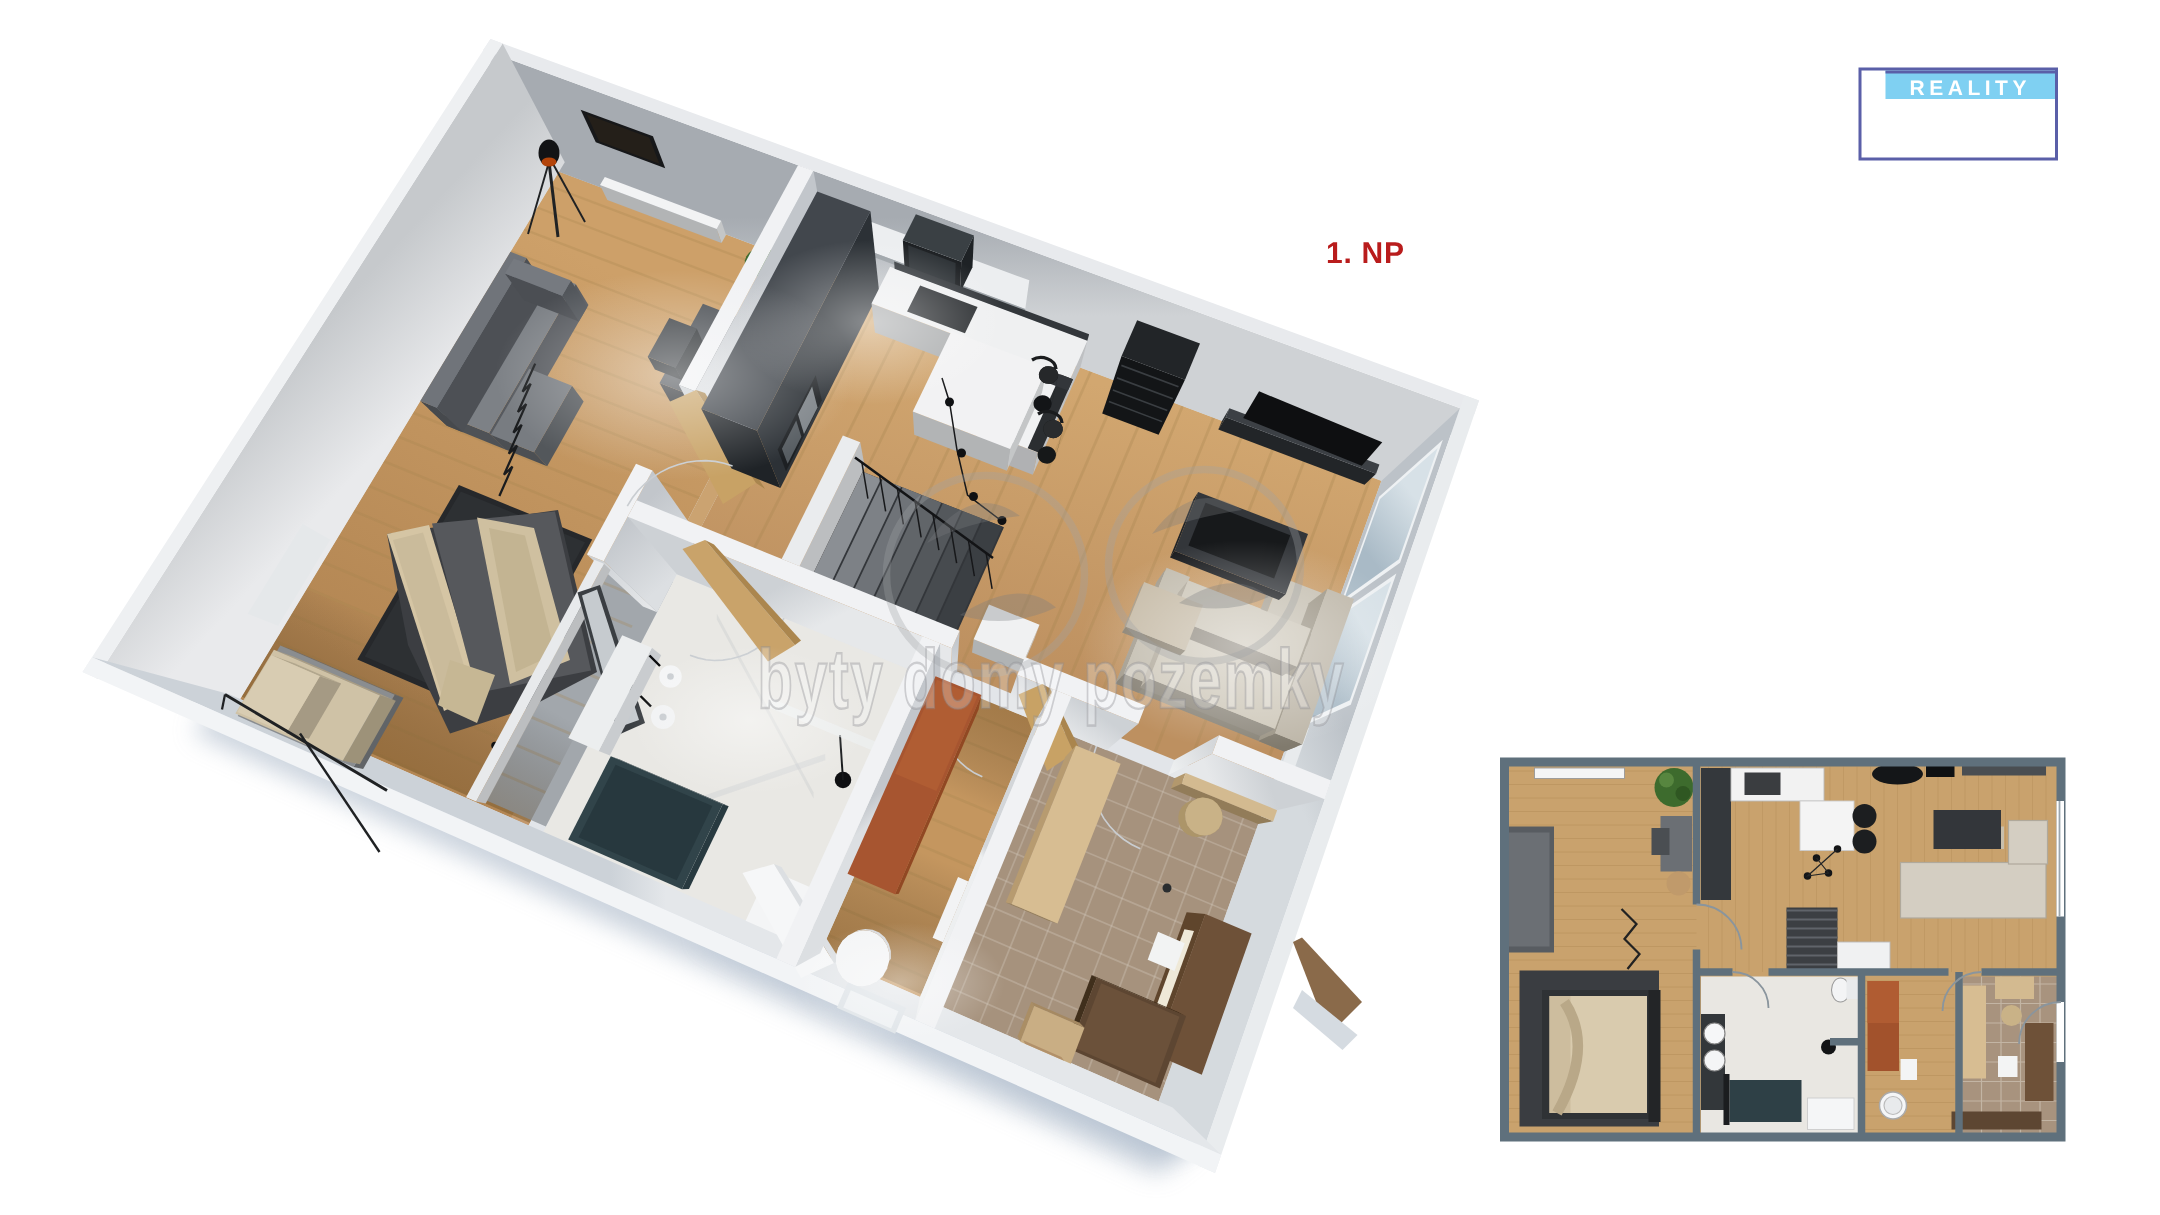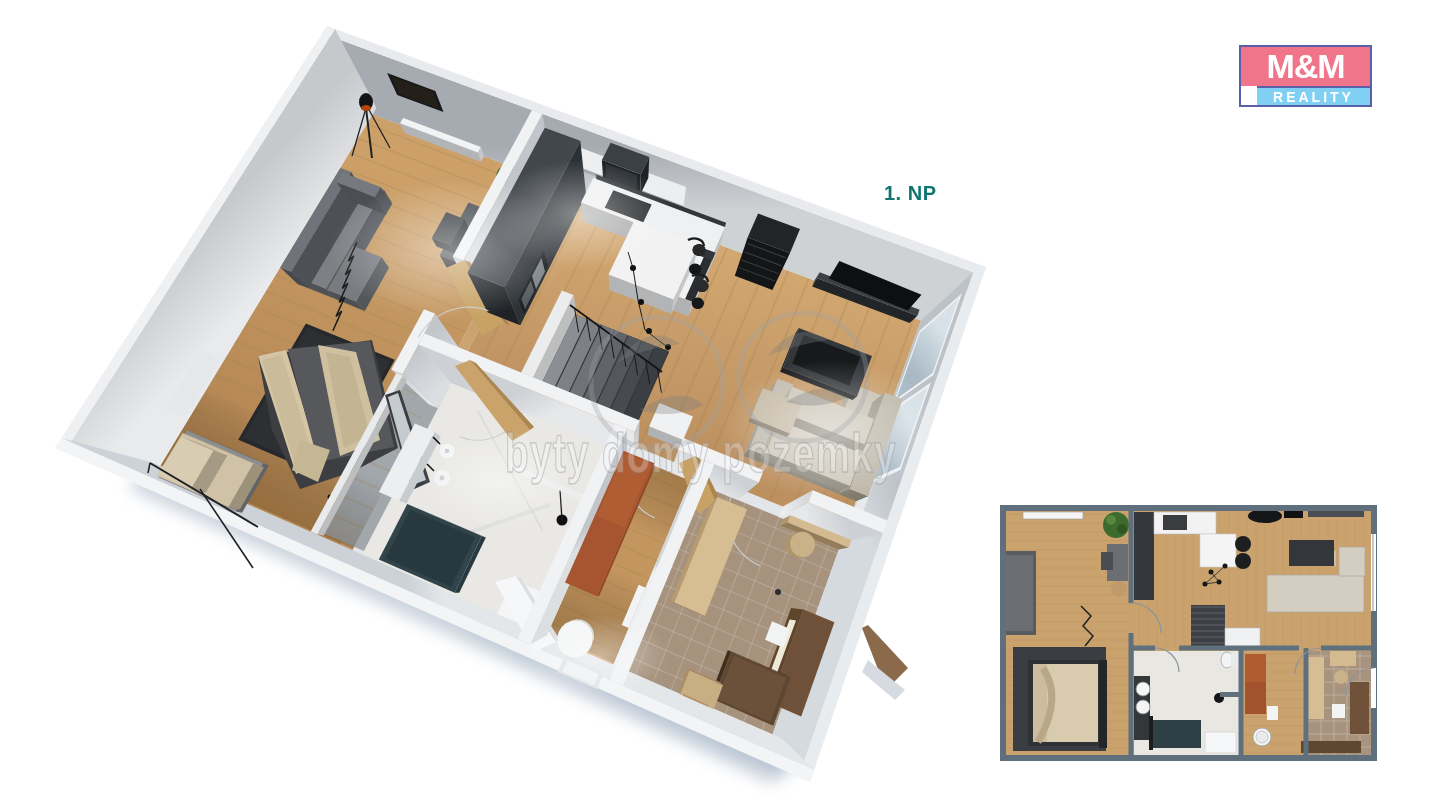--- a/index.html
+++ b/index.html
@@ -1,14 +1,14 @@
 <!DOCTYPE html>
 <html><head><meta charset="utf-8"><style>
 html,body{margin:0;padding:0;background:#fff;width:1440px;height:810px;overflow:hidden;font-family:"Liberation Sans",sans-serif;}
-#np{position:absolute;left:884px;top:182px;font-size:20px;font-weight:bold;color:#0f766e;letter-spacing:0.5px;}
+#np{position:absolute;left:884px;top:158px;font-size:20px;font-weight:bold;color:#b91c1c;letter-spacing:0.5px;}
 #logo{position:absolute;left:1239px;top:45px;width:133px;height:62px;border:2px solid #5a5fa8;box-sizing:border-box;background:#fff;}
 #logo .t{background:#f0758b;height:39px;color:#fff;text-align:center;font-weight:bold;font-size:34px;line-height:38px;letter-spacing:-1px;}
 #logo .b{background:#7fd0f2;height:19px;border-top:2px solid #5a5fa8;color:#fff;text-align:center;font-weight:bold;font-size:14px;letter-spacing:3px;line-height:18px;box-sizing:border-box;margin-left:16px;}
 </style></head><body>
 <svg width="1440" height="810" viewBox="0 0 1440 810" xmlns="http://www.w3.org/2000/svg">
 <defs>
       <filter id="blur8" x="-20%" y="-20%" width="140%" height="140%">
         <feGaussianBlur stdDeviation="8"></feGaussianBlur>
       </filter>
       <radialGradient id="pool1" cx="0.5" cy="0.5" r="0.5">
@@ -606,14 +606,13 @@
       <line x1="370" y1="26" x2="370" y2="103" stroke="#9aa5ad" stroke-width="1.2"></line>
       <rect x="368" y="160" width="5" height="40" fill="#ffffff"></rect>
       <path d="M128 95 A 30 30 0 0 1 158 125" fill="none" stroke="#8a959d" stroke-width="1.2"></path>
       <path d="M152 140 A 24 24 0 0 1 176 164" fill="none" stroke="#8a959d" stroke-width="1.2"></path>
       <path d="M318 140 A 26 26 0 0 0 292 166" fill="none" stroke="#8a959d" stroke-width="1.2"></path>
       <path d="M371 160 A 28 28 0 0 0 343 188" fill="none" stroke="#8a959d" stroke-width="1.2"></path>
     </g>
 </svg>
 <div id="np">1. NP</div>
 <div id="logo">
-    <div class="t">M&amp;M</div>
     <div class="b">REALITY</div>
   </div>
 </body></html>

